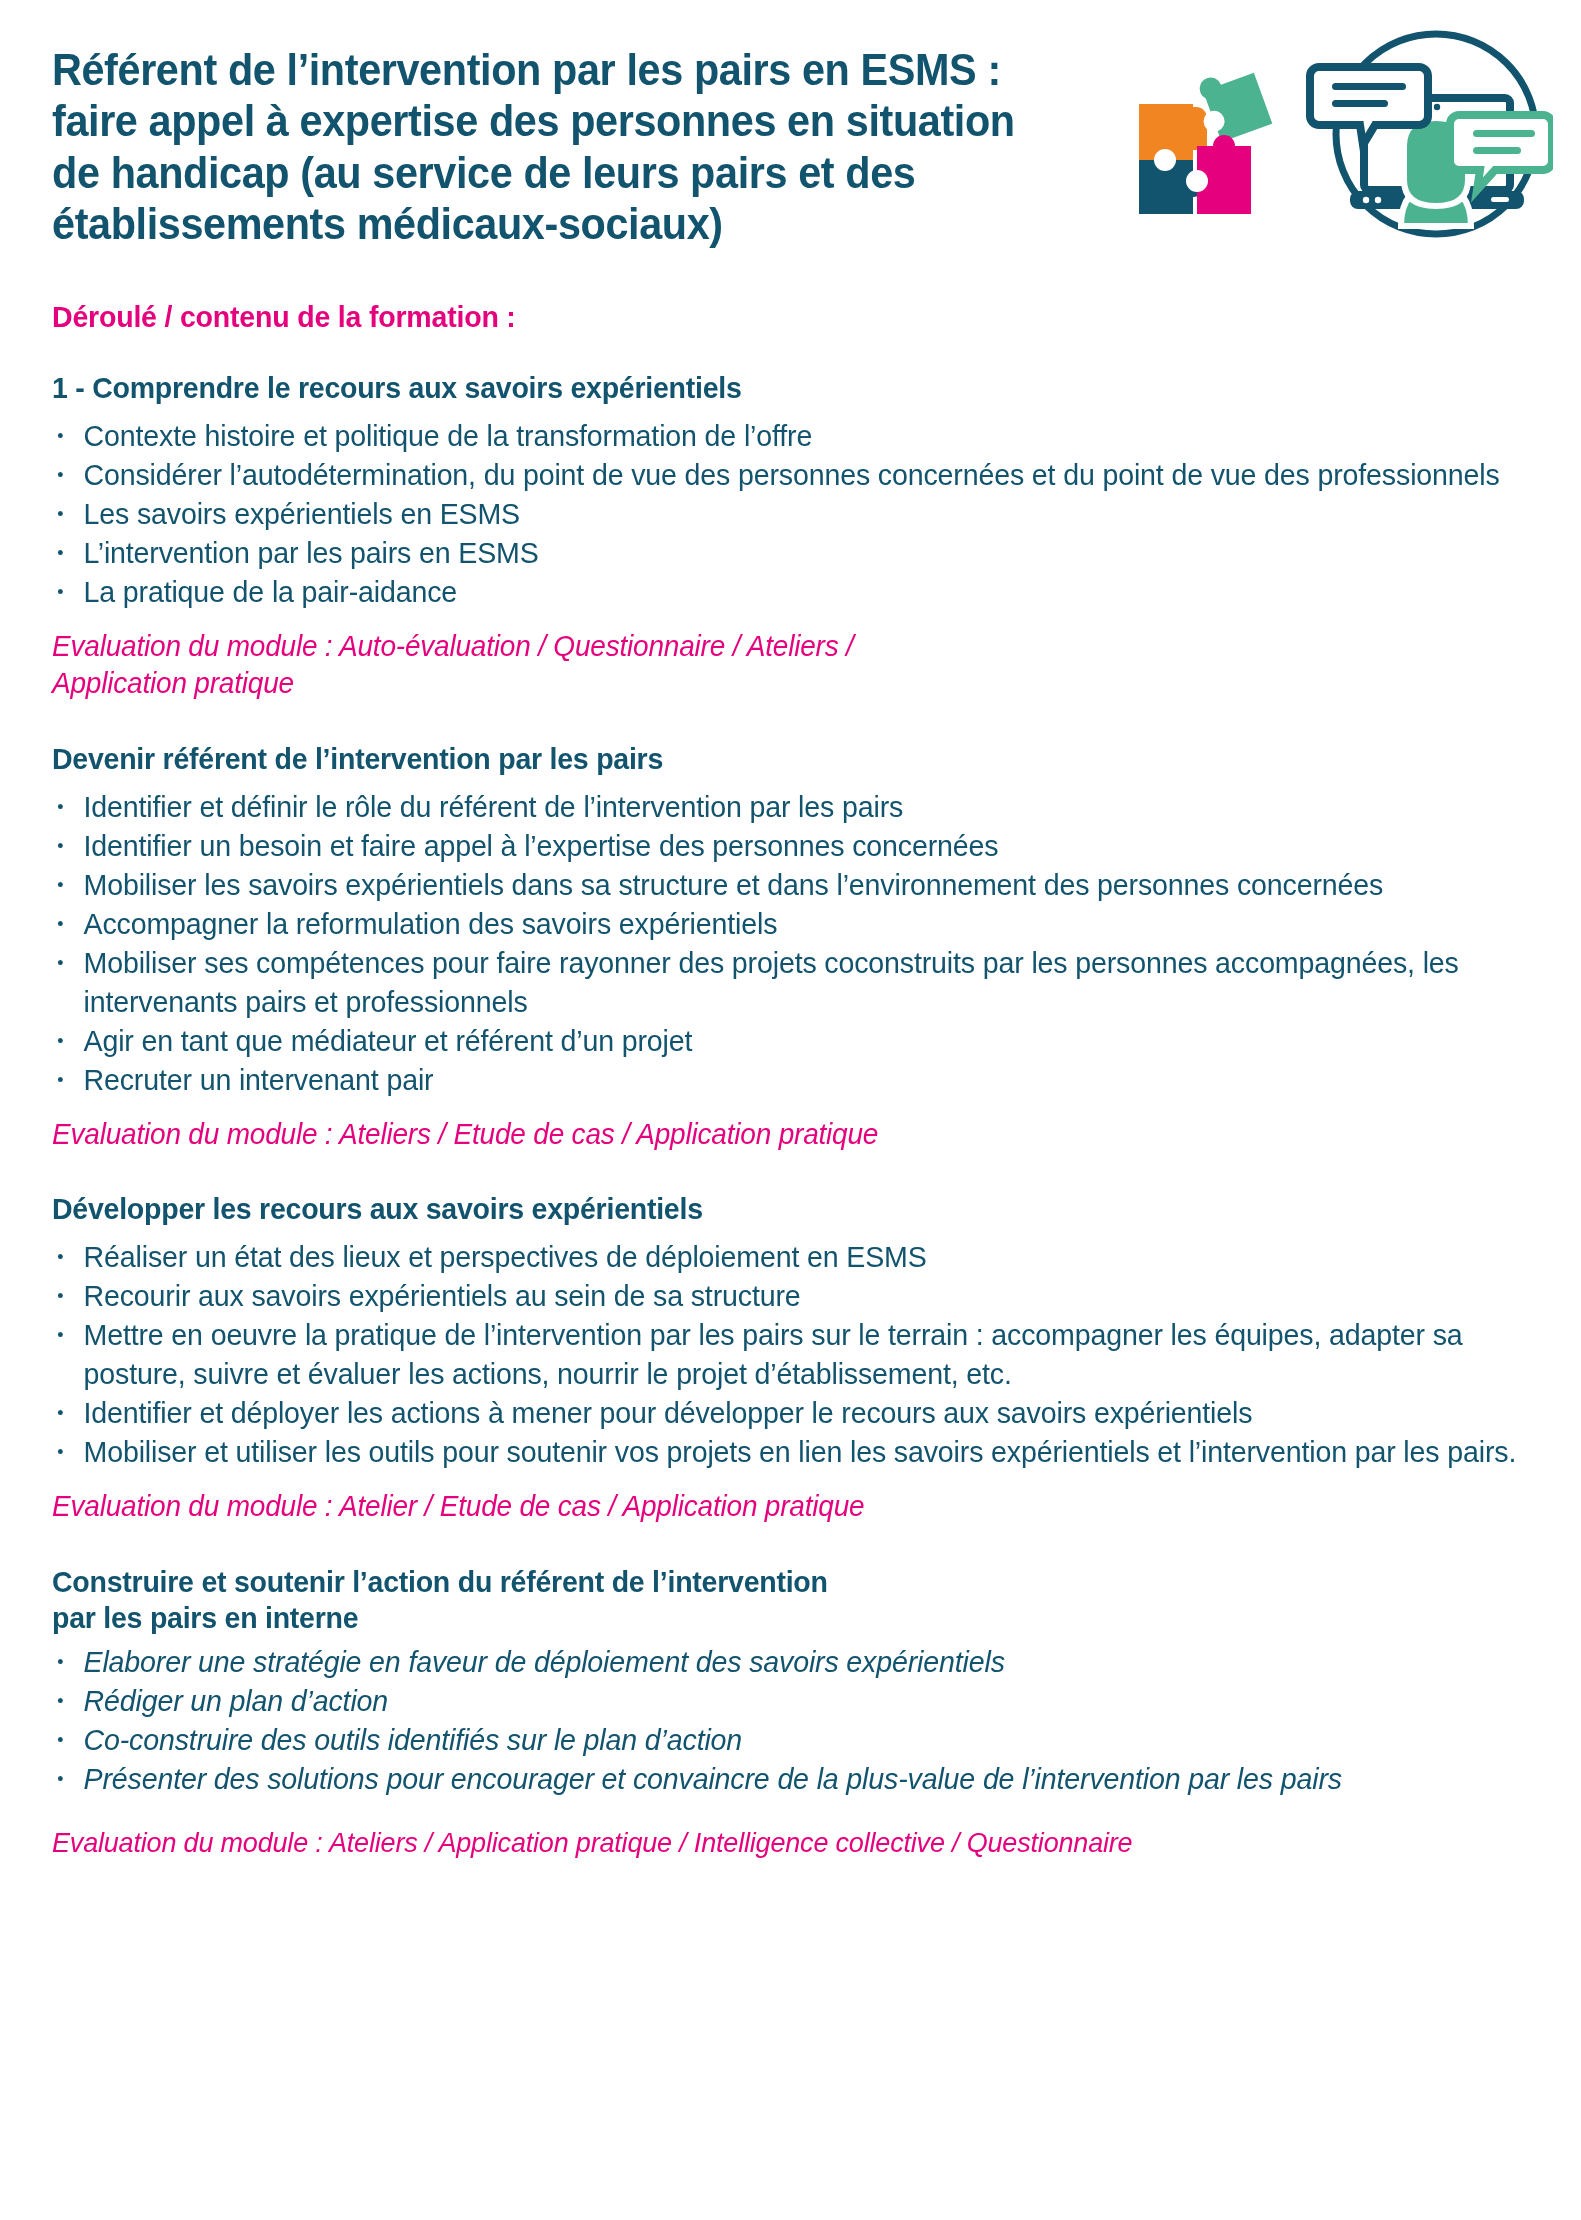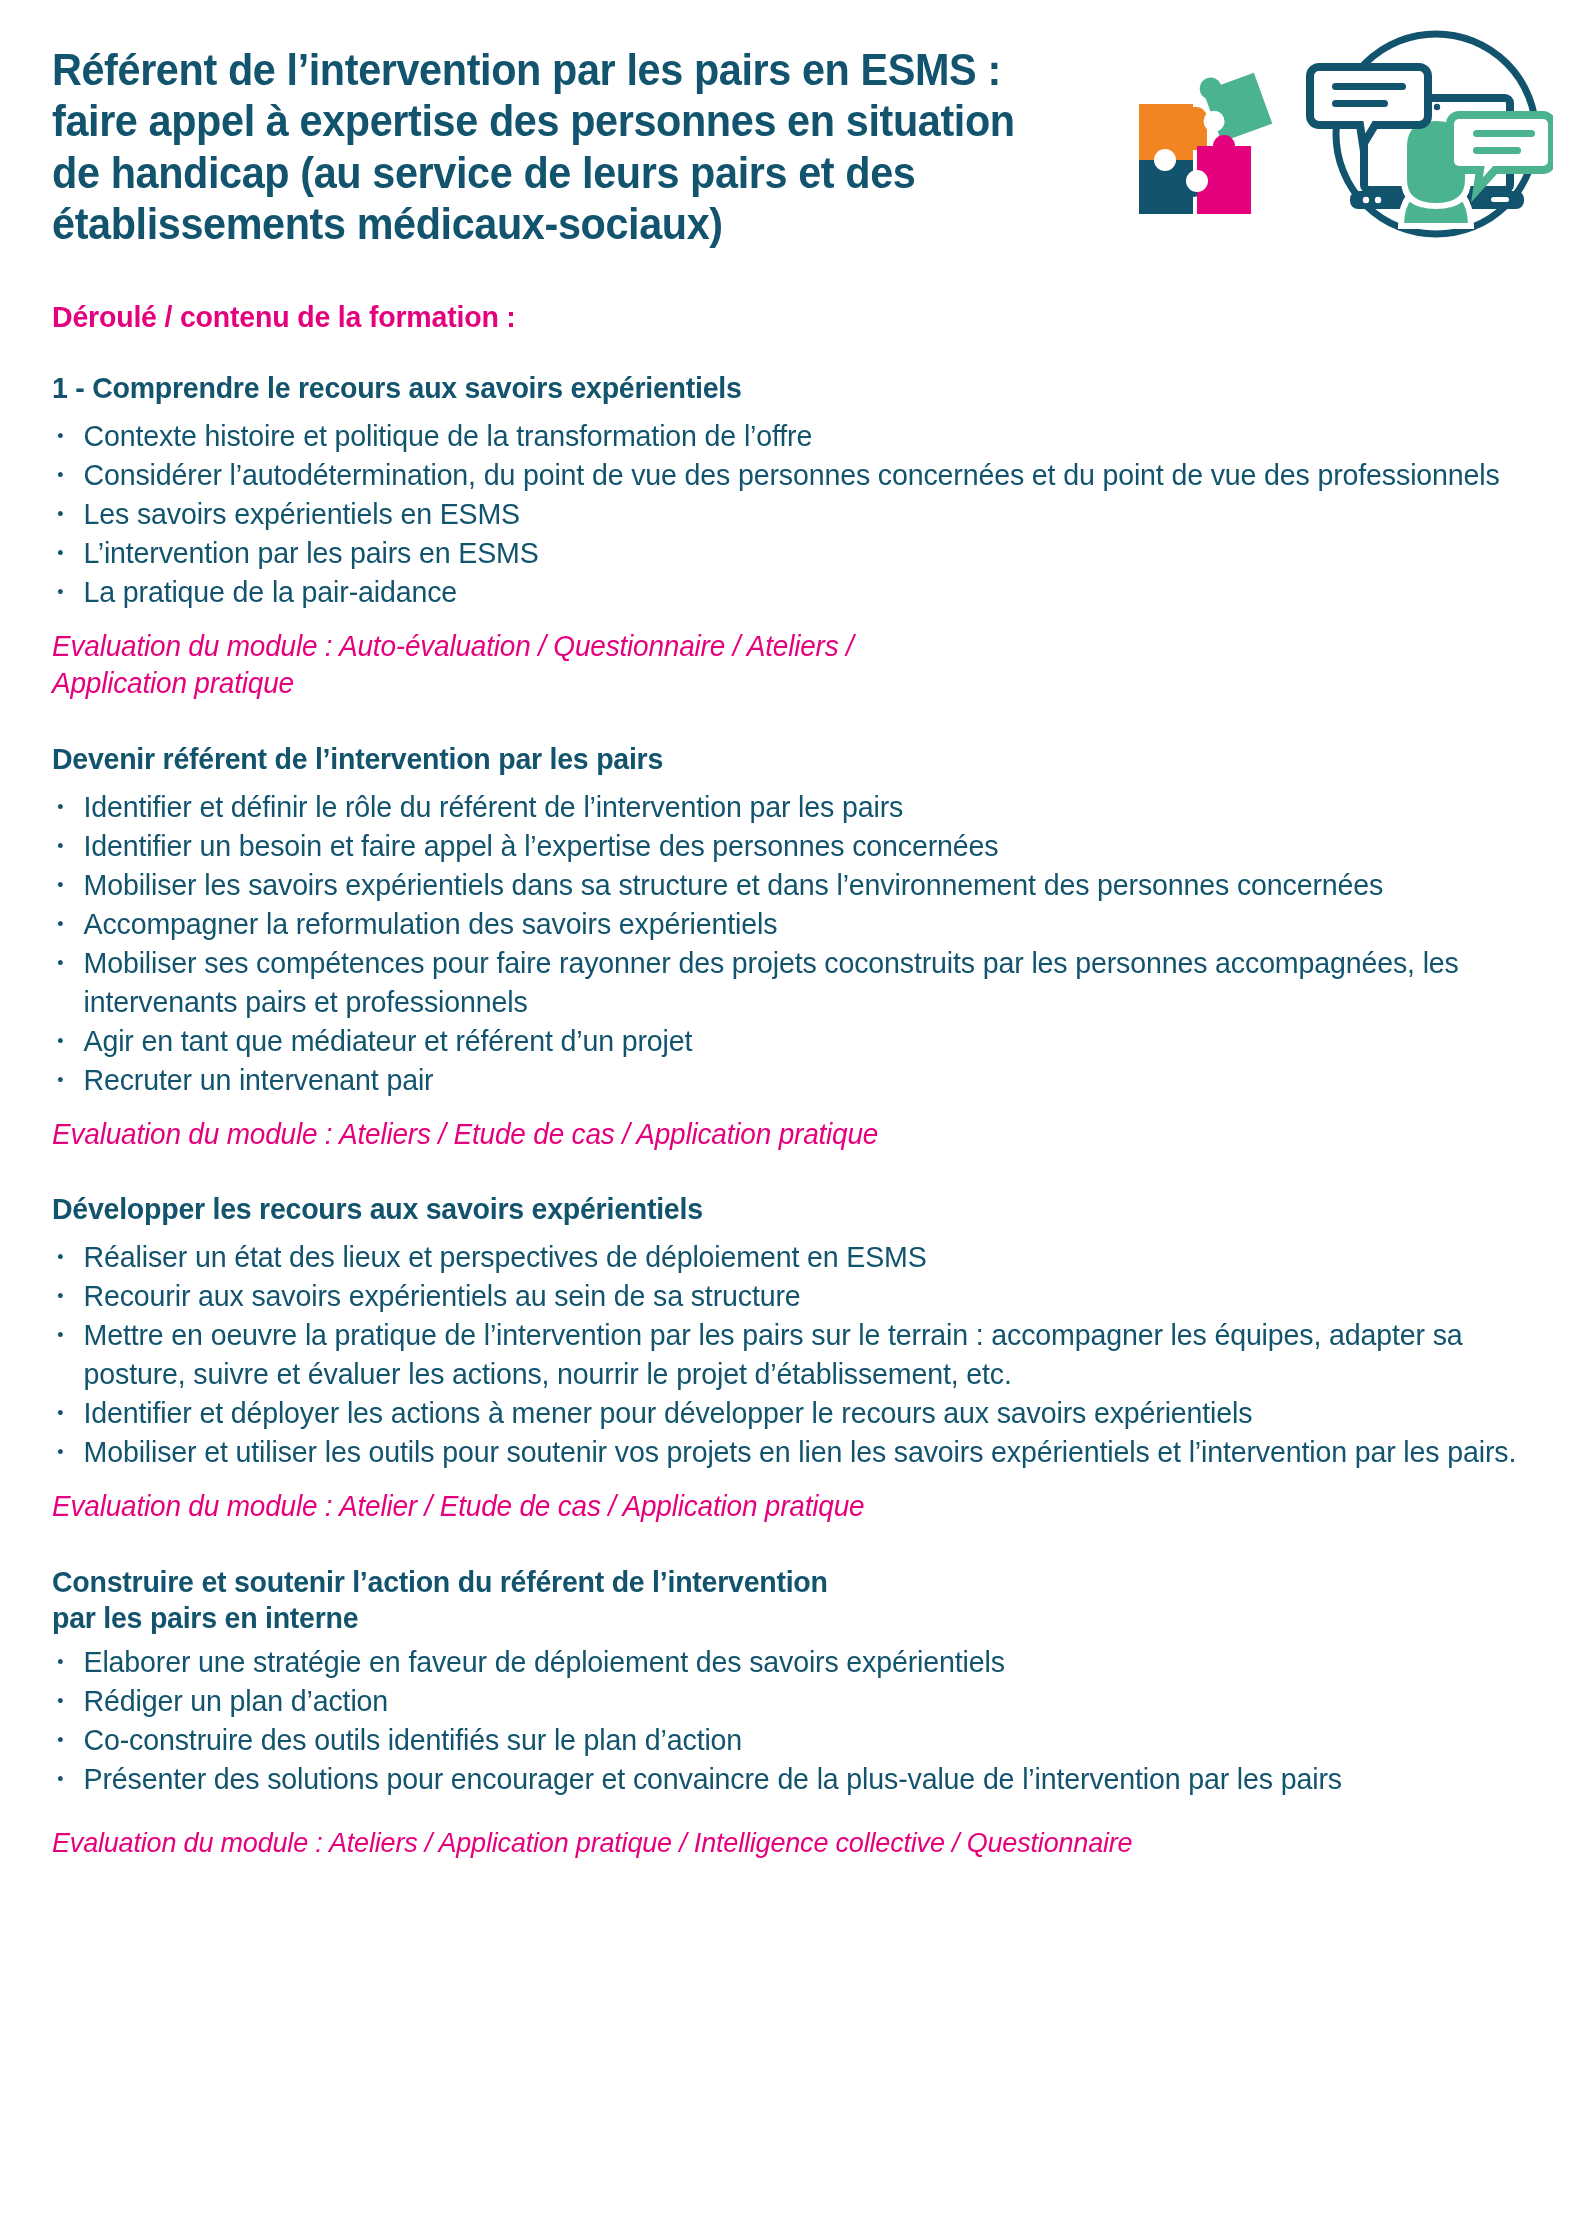--- a/index.html
+++ b/index.html
@@ -76,21 +76,21 @@
 
   .sec-title.first { margin-top: 36px; }
   .sec-title.gap   { margin-top: 38px; }
   .sec-title.tight { margin-top: 38px; }
 
   ul.bullets {
     list-style: none;
     margin: 10px 0 0 0;
     padding: 0;
   }
-  ul.bullets.tight-top { margin-top: 6px; }
+  ul.bullets.tight-top { margin-top: 6px; font-style: italic; }
 
   ul.bullets li {
     position: relative;
     padding-left: 32px;
     font-size: 29px;
     line-height: 1.345;
     color: #12536E;
     font-weight: 400;
     letter-spacing: -0.15px;
     transform: scaleX(0.985);

